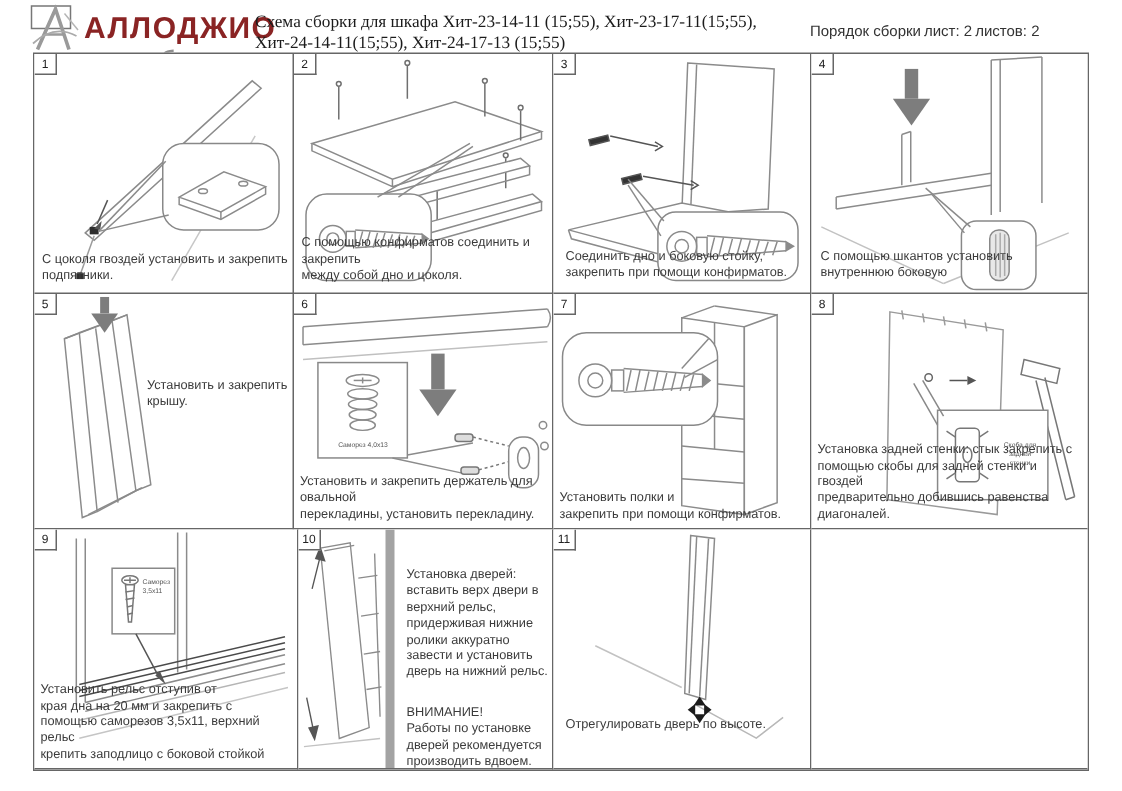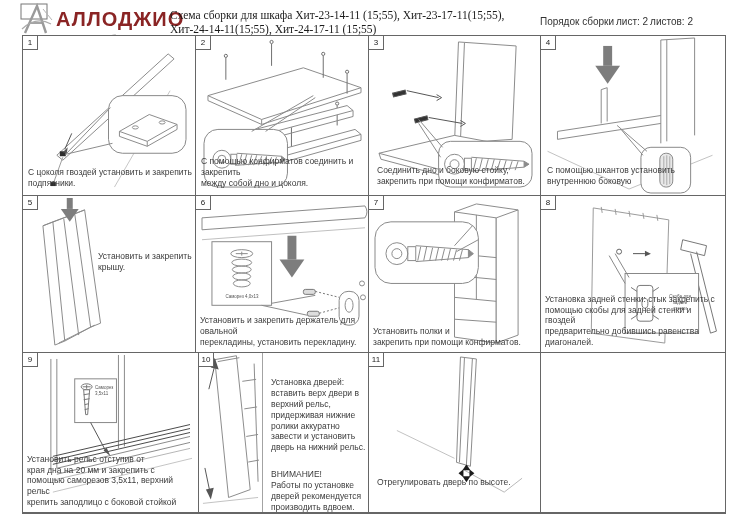--- a/index.html
+++ b/index.html
@@ -31,40 +31,40 @@
   .cap{
     position:absolute;z-index:2;font-size:8.5px;line-height:1.28;color:#3b3b3b;
     white-space:pre-line;
   }
   .tiny{
     position:absolute;z-index:2;font-size:4.5px;line-height:1.3;color:#555;
     white-space:pre-line;text-align:center;
   }
   .drawing{position:absolute;left:0;top:0;width:100%;height:100%;}
   .subcell{position:absolute;top:0;bottom:0;box-sizing:border-box;}
-  .subcell.bordered{border-right:1px solid #a3a3a3;}
+  .subcell.bordered{border-right:6px solid #a3a3a3;}
 </style>
 </head>
 <body>
 
 <svg class="logo-mark" width="34" height="32" viewBox="0 0 34 32">
   <g fill="none" stroke="#909090" stroke-width="1">
     <rect x="1" y="1" width="26" height="15" stroke="#777"></rect>
     <path d="M5,30 L17,3 L26,30" stroke="#9a9a9a" stroke-width="2.4"></path>
     <path d="M10,20 L23,20" stroke="#9a9a9a" stroke-width="1.8"></path>
     <path d="M2,26 Q16,13 31,21" stroke="#aaaaaa" stroke-width="1.2"></path>
     <path d="M23,6 L32,17" stroke="#b5b5b5" stroke-width="1"></path>
   </g>
 </svg>
 <div class="brand">
   <div class="brand-name">АЛЛОДЖИО</div>
   <div class="brand-sub">мебель</div>
 </div>
 <div class="doc-title">Схема сборки для шкафа Хит-23-14-11 (15;55), Хит-23-17-11(15;55),
-Хит-24-14-11(15;55), Хит-24-17-11 (15;55)</div>
+Хит-24-14-11(15;55), Хит-24-17-13 (15;55)</div>
 <div class="order-block">
   <span>Порядок сборки</span><span>лист: 2</span><span>листов: 2</span>
 </div>
 
 <div class="sheet">
 
   <div class="cell" style="left:0;top:0;width:173px;height:160px;">
     <div class="num">1</div>
     <svg class="drawing" viewBox="0 0 173 160">
       <g fill="none" stroke="#8b8b8b" stroke-width="1">

